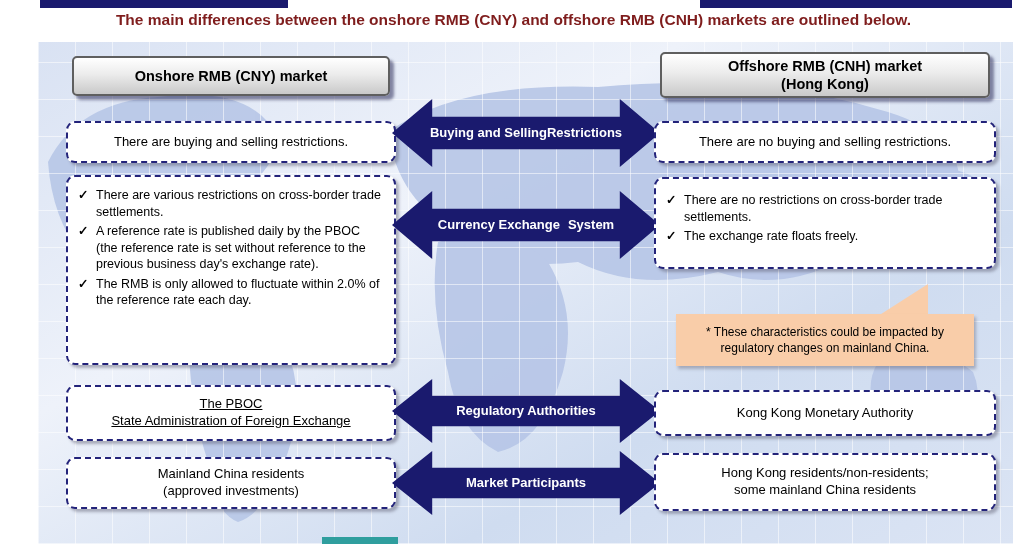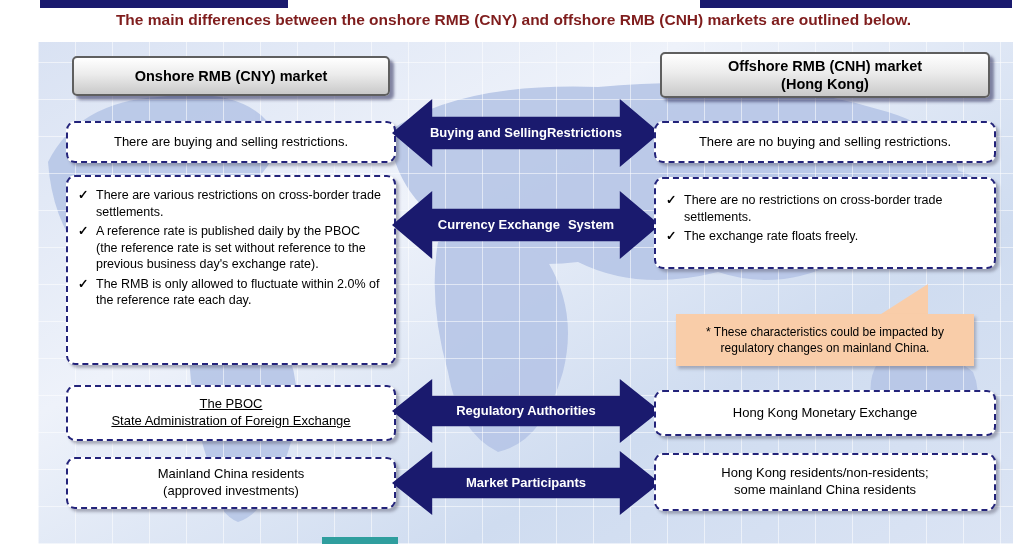--- a/index.html
+++ b/index.html
@@ -149,21 +149,21 @@
   </div>
 
   <div class="dash-box b-r3-left">
     <span>The PBOC</span>
     <span>State Administration of Foreign Exchange</span>
   </div>
   <div class="arrow a3">
     <span>Regulatory Authorities</span>
   </div>
   <div class="dash-box b-r3-right">
-    <span>Hong Kong Monetary Exchange</span>
+    <span>Kong Kong Monetary Authority</span>
   </div>
 
   <div class="dash-box b-r4-left">
     <span>Mainland China residents</span>
     <span>(approved investments)</span>
   </div>
   <div class="arrow a4">
     <span>Market Participants</span>
   </div>
   <div class="dash-box b-r4-right">

